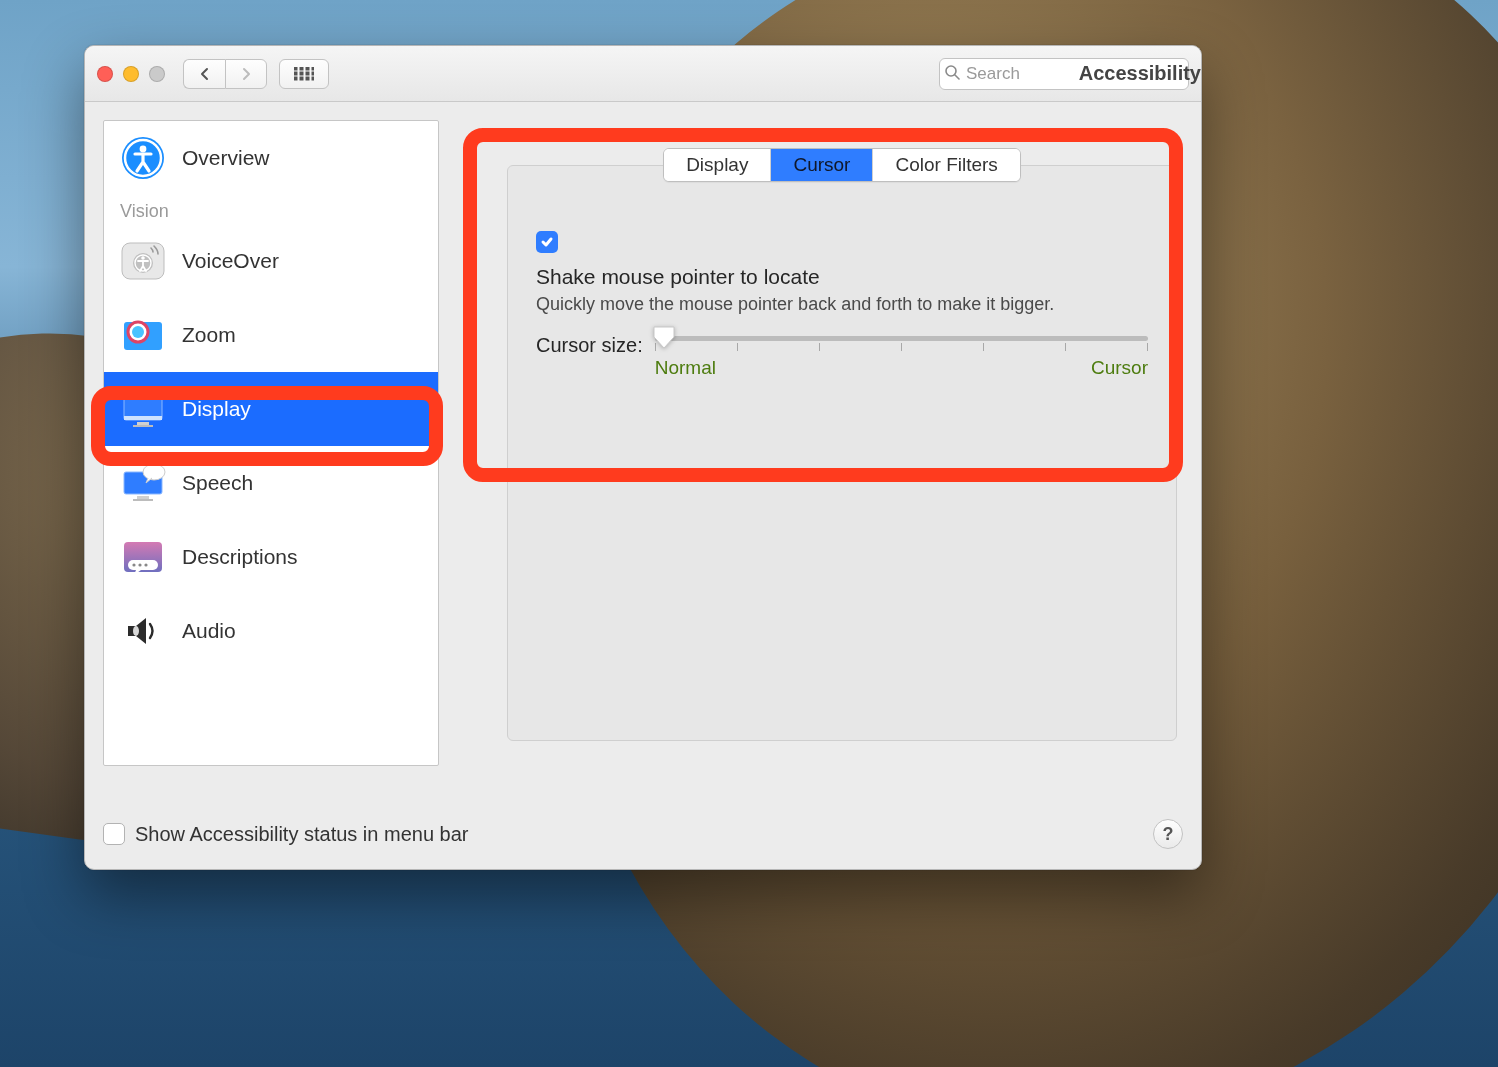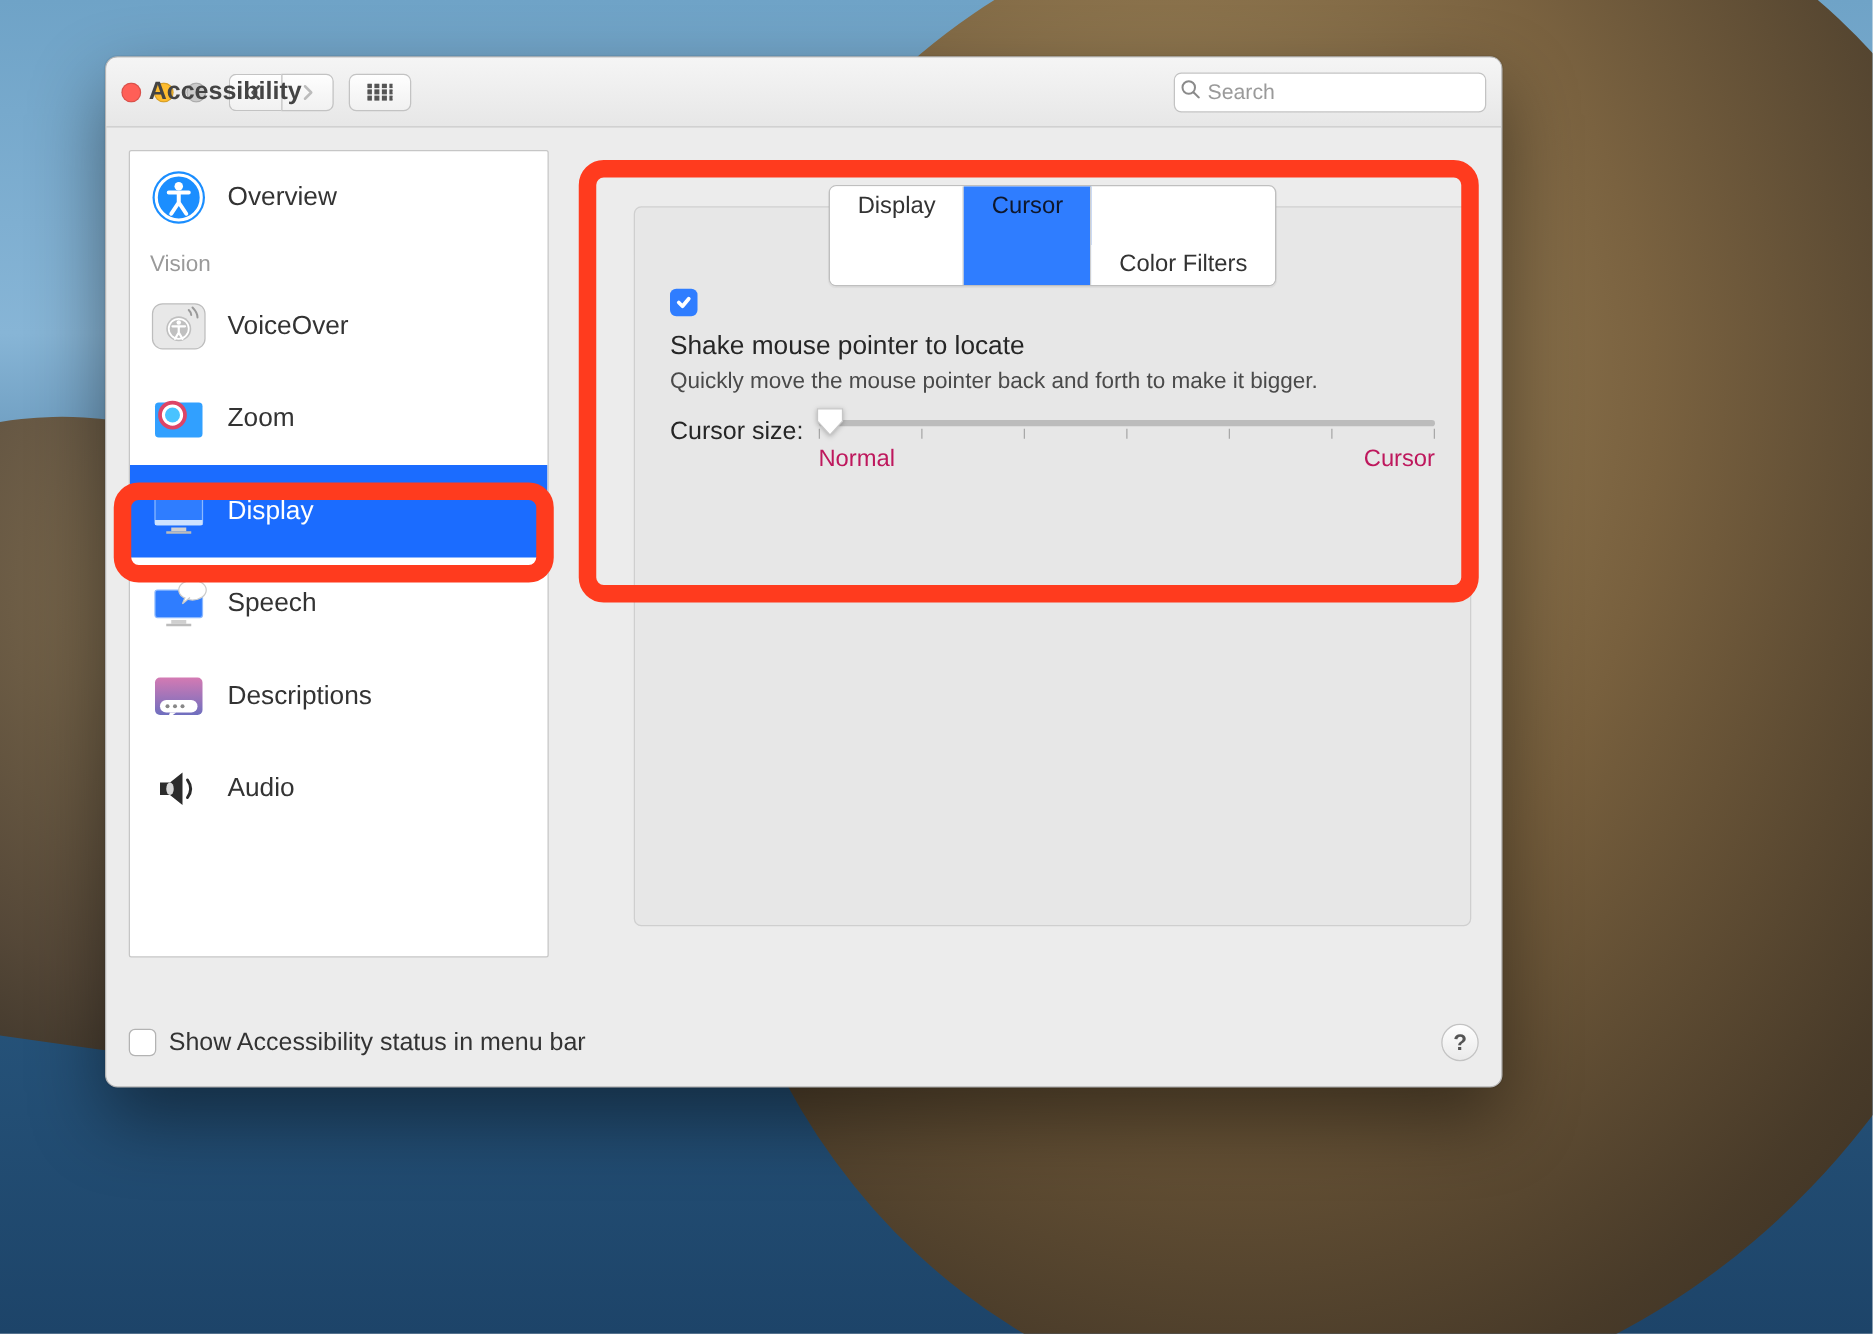--- a/index.html
+++ b/index.html
@@ -64,24 +64,23 @@
     border: 1px solid #c3c3c3;
     display: flex; align-items: center; justify-content: center;
     font-size: 16px; color: #555;
   }
   .nav-btns .tb-btn:first-child { border-radius: 6px 0 0 6px; border-right: none; }
   .nav-btns .tb-btn:last-child { border-radius: 0 6px 6px 0; }
   .tb-btn.single { border-radius: 6px; width: 50px; }
   .tb-btn svg { stroke: #555; }
 
   .title-text {
-    position: absolute; left: 0; right: 0; text-align: left;
+    position: absolute; left: 0; right: 0; text-align: right;
     font-size: 20px; font-weight: 600; color: #444;
     pointer-events: none;
-    margin-left: 34px;
   }
 
   .search {
     margin-left: auto;
     display: flex; align-items: center;
     width: 250px; height: 32px;
     background: #fff;
     border: 1px solid #c3c3c3; border-radius: 6px;
     padding: 0 4px; gap: 6px;
   }
@@ -151,21 +150,21 @@
     border-radius: 6px;
     overflow: hidden;
     box-shadow: 0 1px 1px rgba(0,0,0,0.05);
   }
   .seg-item {
     padding: 5px 22px;
     font-size: 19px; color: #333;
     border-right: 1px solid #cfcfcf;
     background: #fff;
   }
-  .seg-item:last-child { border-right: none; margin-top: 47px; }
+  .seg-item:last-child { border-right: none; }
   .seg-item.active { background: #2f7dff; color: #0f172a; }
 
   .setting {
     position: absolute; left: 28px; right: 28px; top: 62px;
     display: flex; align-items: flex-start; gap: 12px; flex-direction: column;
   }
   .chk {
     width: 22px; height: 22px; border-radius: 5px;
     background: #2f7dff; flex-shrink: 0; margin-top: 3px;
     display: flex; align-items: center; justify-content: center;
@@ -189,21 +188,21 @@
     width: 26px; height: 26px;
   }
   .knob svg { filter: drop-shadow(0 1px 2px rgba(0,0,0,0.25)); }
   .ticks {
     display: flex; justify-content: space-between;
     margin-top: 2px;
   }
   .tick { width: 1px; height: 8px; background: #a8a8a8; }
   .slider-labels {
     display: flex; justify-content: space-between;
-    margin-top: 6px; font-size: 19px; color: #be185d;
+    margin-top: 6px; font-size: 19px; color: #4d7c0f;
   }
 
   
   .footer {
     position: absolute; left: 18px; right: 18px; bottom: 20px;
     display: flex; align-items: center;
   }
   .footer-chk {
     width: 22px; height: 22px; border: 1px solid #b3b3b3;
     border-radius: 5px; background: #fff; margin-right: 10px;

